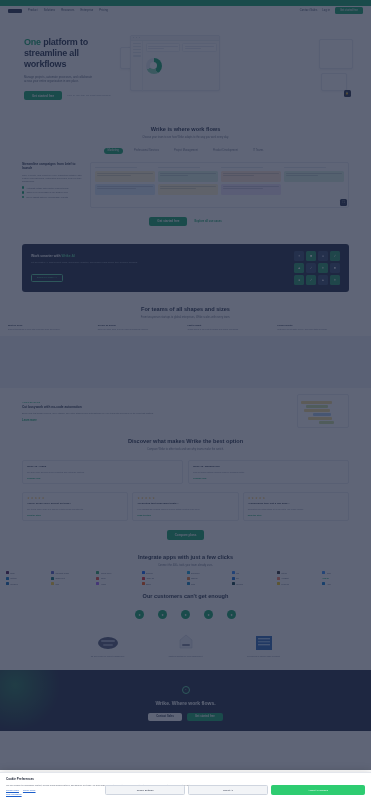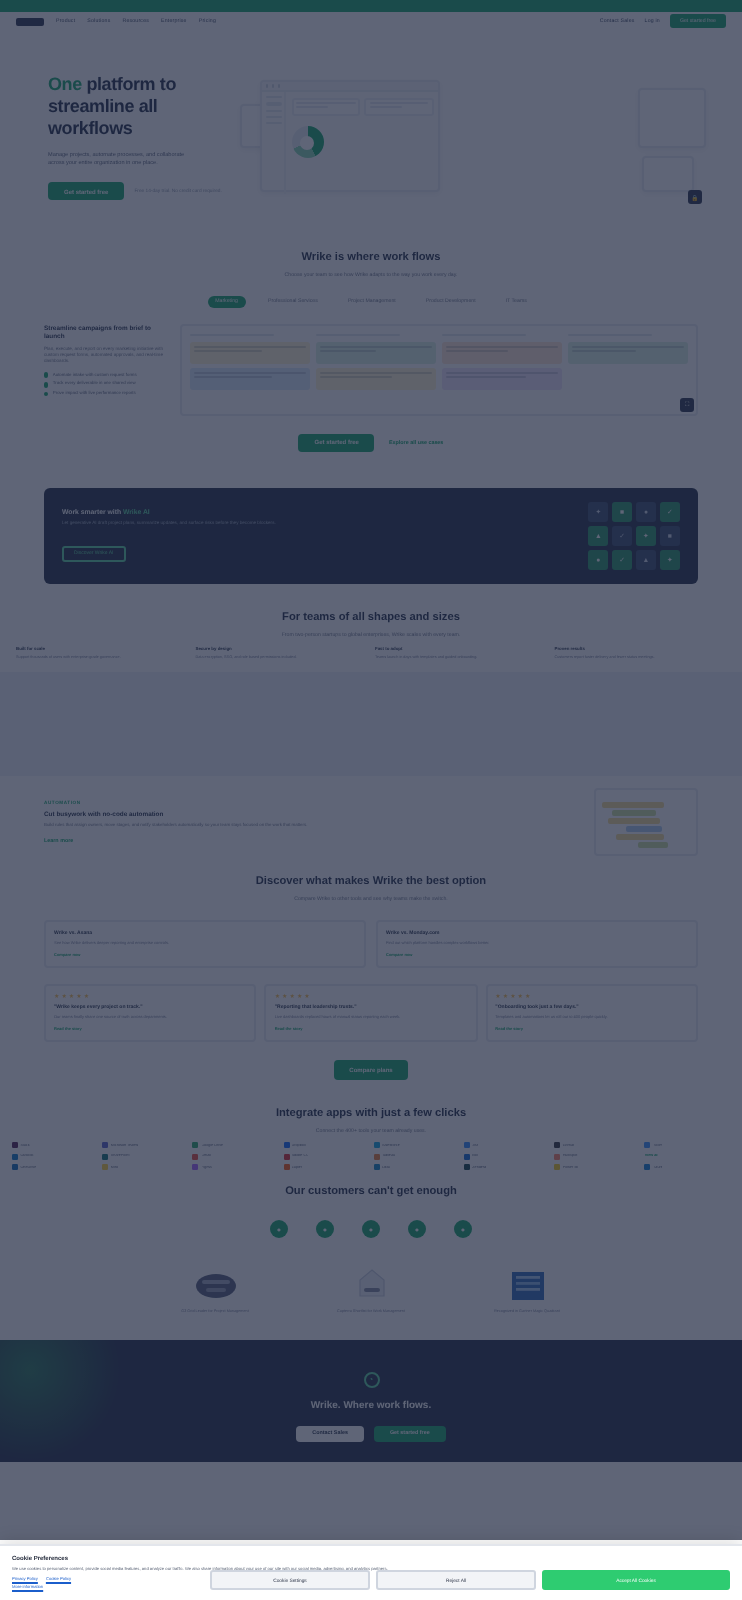--- a/index.html
+++ b/index.html
@@ -23,21 +23,21 @@
   .nav-item { font-size:2.6px; color:#2b3a55; white-space:nowrap; letter-spacing:.1px; }
   .nav-spacer { flex:1; }
   .nav-right { display:flex; align-items:center; gap:5px; }
   .nav-cta {
     background:#08a262; color:#fff; font-size:2.6px;
     padding:1.6px 5px; border-radius:1.5px; border:none; cursor:pointer;
   }
 
   
   .hero {
-    display:flex; padding:12px 20px 16px 24px; gap:10px; align-items:flex-end;
+    display:flex; padding:12px 20px 16px 24px; gap:10px; align-items:center;
     background:#ffffff;
   }
   .hero-left { width:86px; padding-top:10px; }
   .hero-h1 {
     font-size:9px; line-height:11px; font-weight:700; color:#16233d;
     letter-spacing:-.2px;
   }
   .hero-h1 .accent { color:#08a262; }
   .hero-sub { font-size:2.8px; color:#58637a; line-height:4px; margin-top:5px; width:72px; }
   .hero-actions { display:flex; align-items:center; gap:5px; margin-top:8px; }

